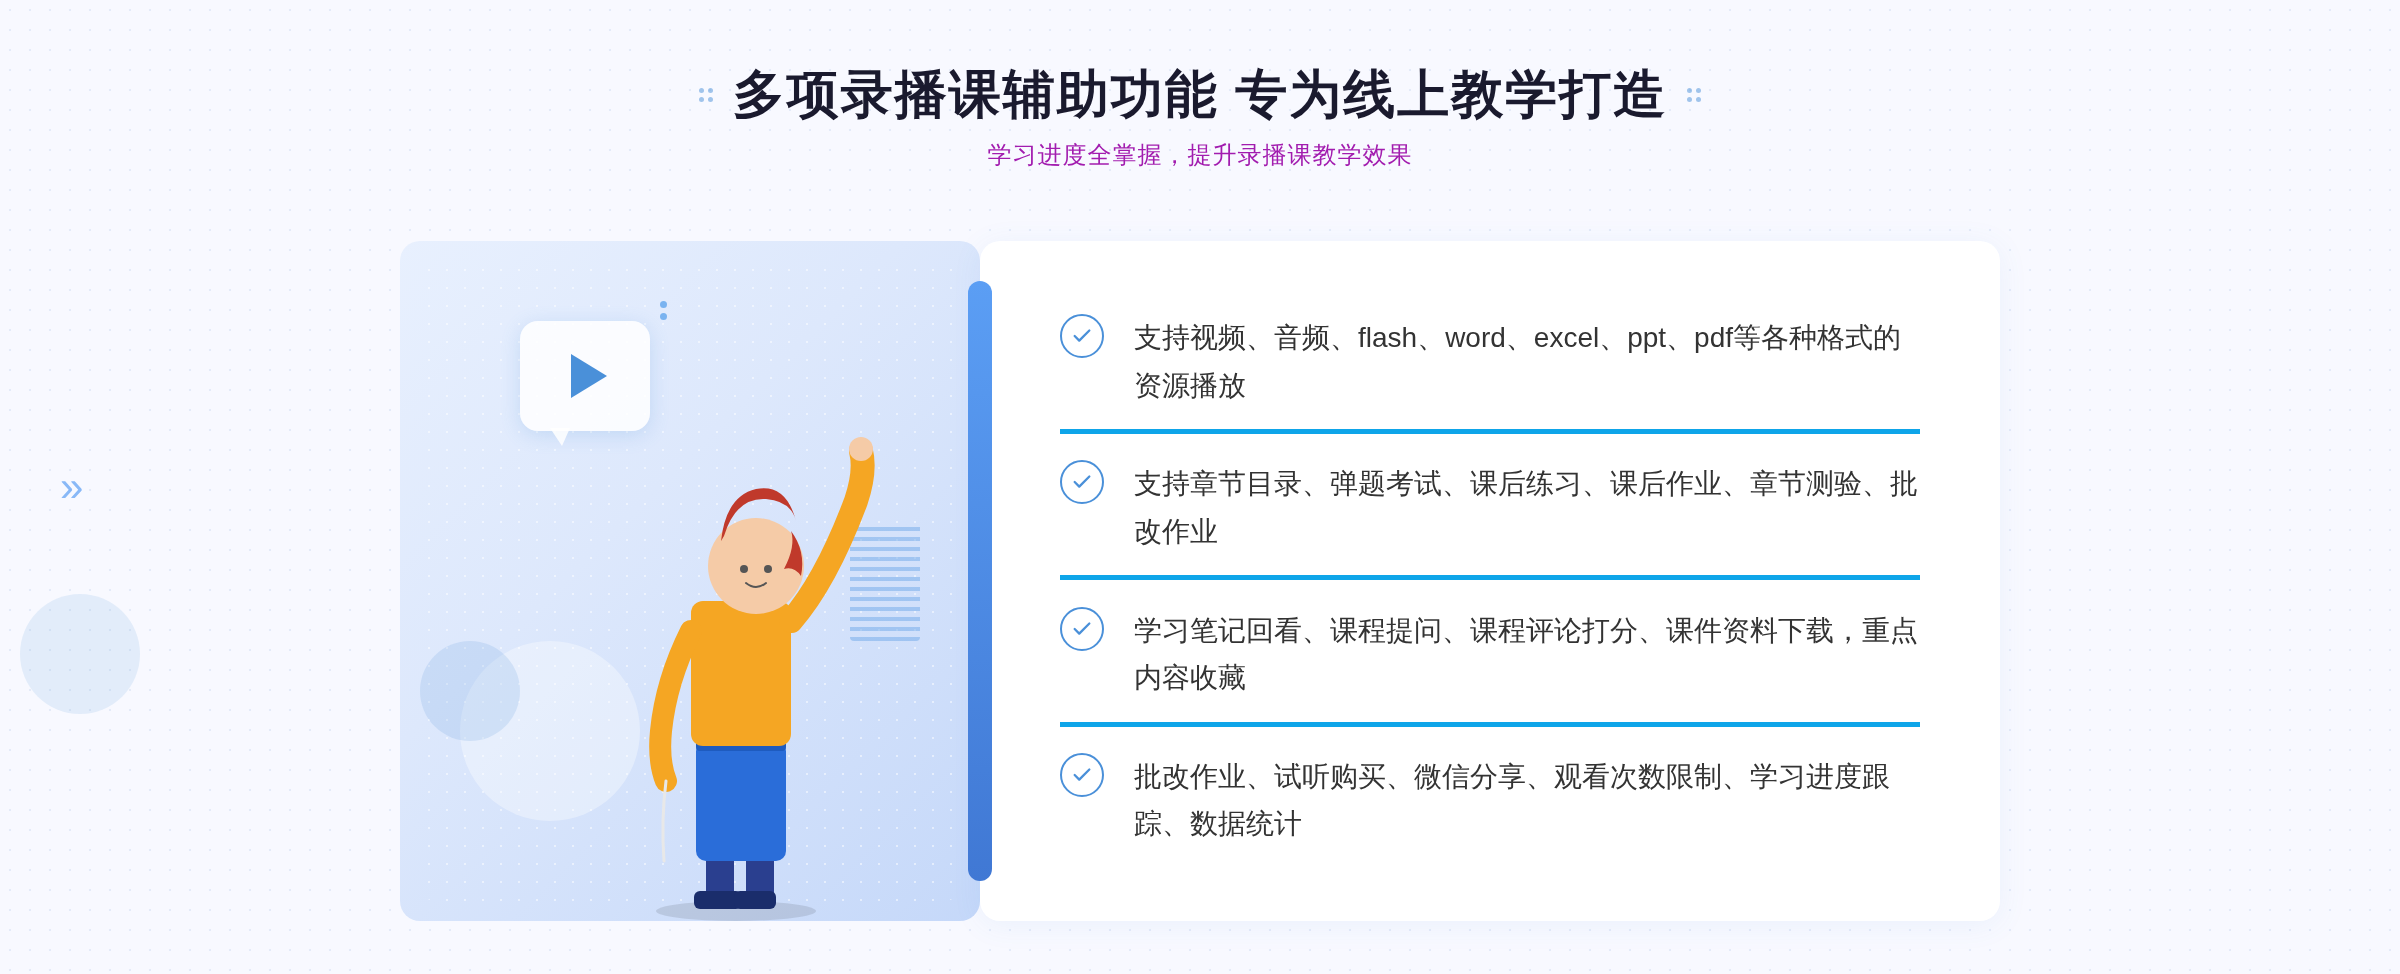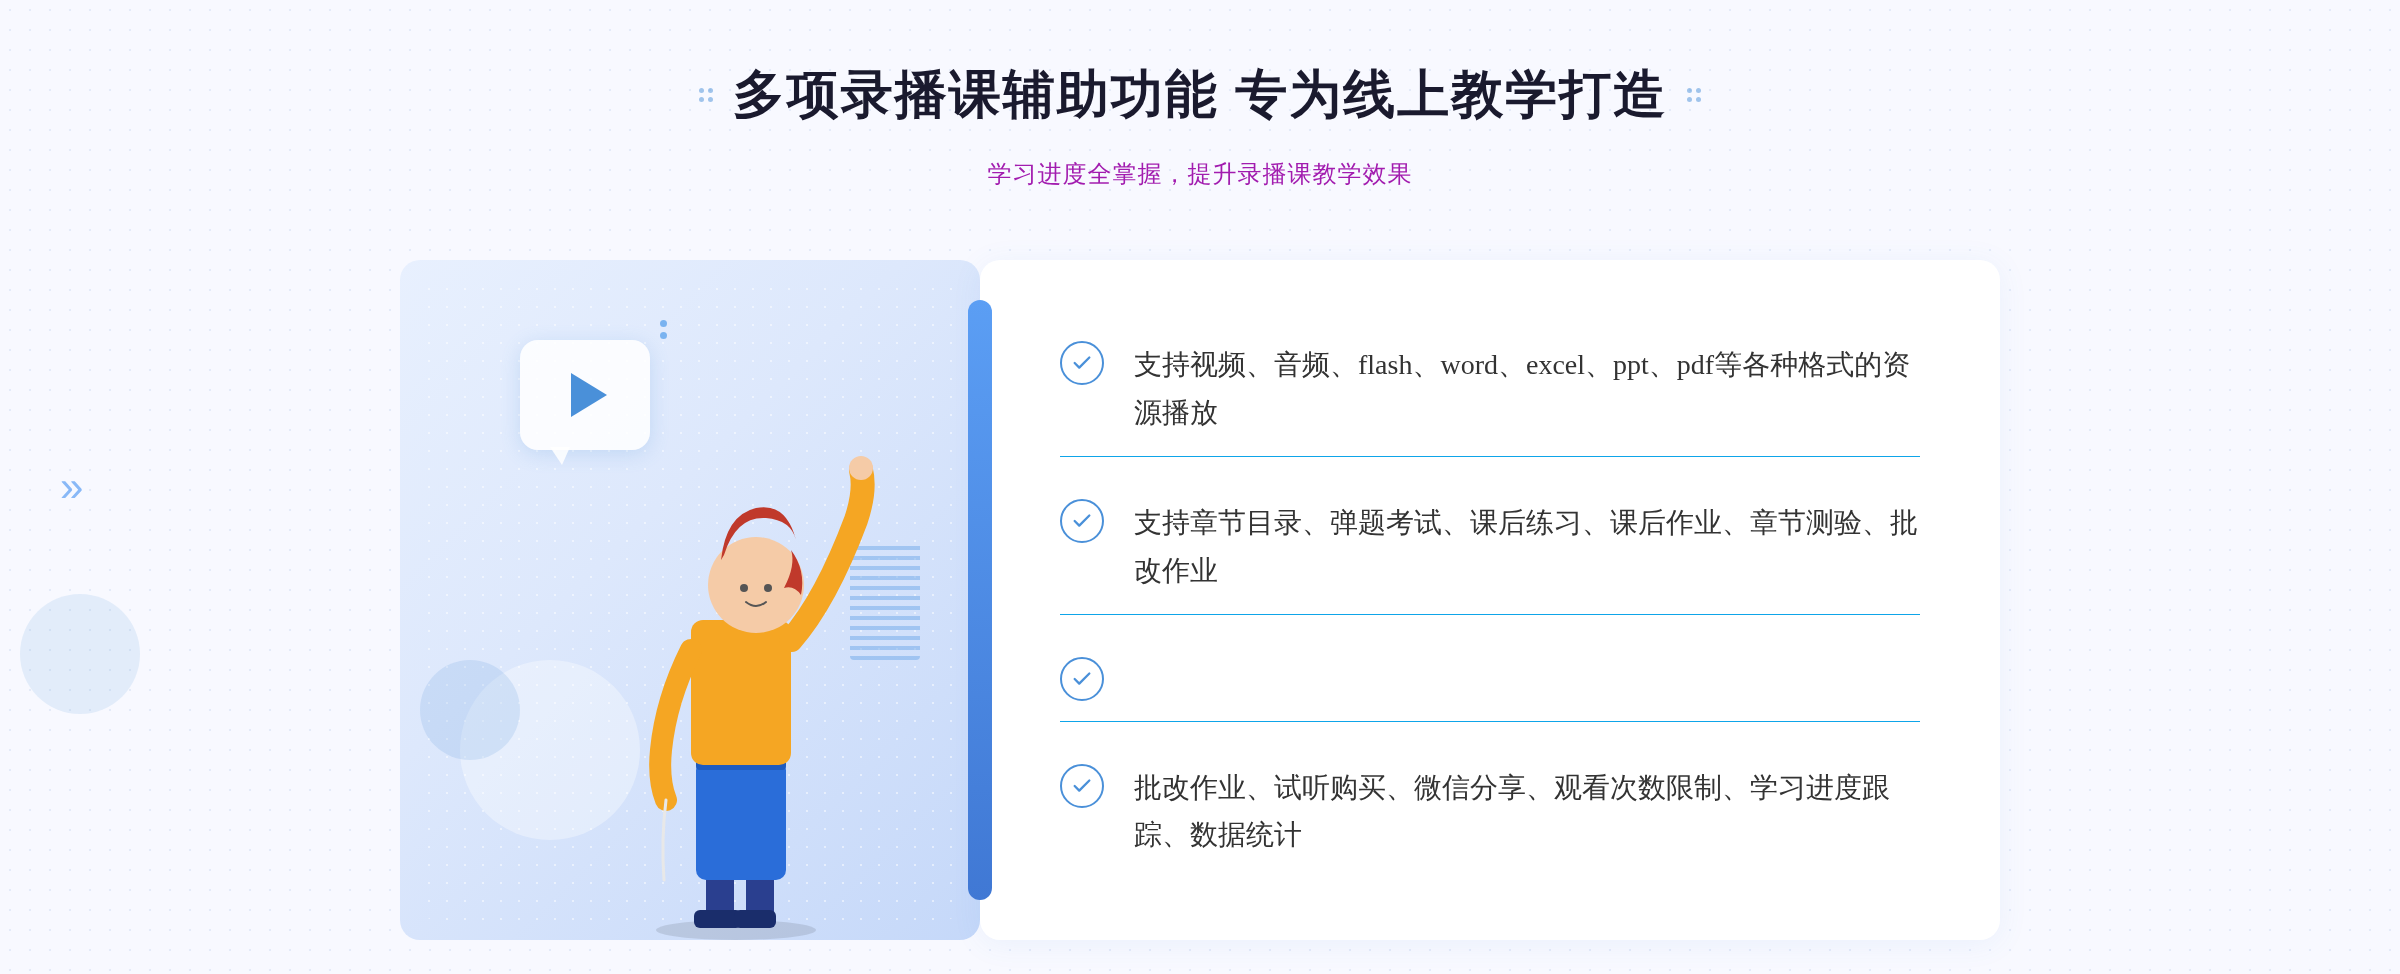--- a/index.html
+++ b/index.html
@@ -47,21 +47,21 @@
       margin-bottom: 50px;
       position: relative;
       z-index: 1;
     }
 
     .header-title-wrapper {
       display: flex;
       align-items: center;
       justify-content: flex-end;
       gap: 20px;
-      margin-bottom: 28px;
+      margin-bottom: 9px;
     }
 
     .title-dots {
       display: flex;
       flex-direction: column;
       gap: 4px;
       opacity: 0.5;
     }
 
     .title-dots span {
@@ -256,22 +256,21 @@
     }
 
     .feature-item {
       display: flex;
       align-items: flex-start;
       gap: 30px;
       padding: 20px 0;
     }
 
     .feature-item:not(:last-child) {
-      border-bottom: 1px solid #0ea5e9;
-      font-family: Liberation Serif, serif;
+      border-bottom: 5px solid #0ea5e9;
     }
 
     .check-circle {
       width: 44px;
       height: 44px;
       border-radius: 50%;
       border: 2.5px solid #4a90d9;
       display: flex;
       align-items: center;
       justify-content: center;
@@ -419,20 +418,21 @@
         </div>
         <span class="feature-text">支持章节目录、弹题考试、课后练习、课后作业、章节测验、批改作业</span>
       </div>
 
       <div class="feature-item">
         <div class="check-circle">
           <svg viewBox="0 0 24 24" fill="none" xmlns="http://www.w3.org/2000/svg">
             <path d="M20 6L9 17L4 12" stroke="#4a90d9" stroke-width="2.5" stroke-linecap="round" stroke-linejoin="round"></path>
           </svg>
         </div>
+        <span class="feature-text">学习笔记回看、课程提问、课程评论打分、课件资料下载，重点内容收藏</span>
       </div>
 
       <div class="feature-item">
         <div class="check-circle">
           <svg viewBox="0 0 24 24" fill="none" xmlns="http://www.w3.org/2000/svg">
             <path d="M20 6L9 17L4 12" stroke="#4a90d9" stroke-width="2.5" stroke-linecap="round" stroke-linejoin="round"></path>
           </svg>
         </div>
         <span class="feature-text">批改作业、试听购买、微信分享、观看次数限制、学习进度跟踪、数据统计</span>
       </div>

